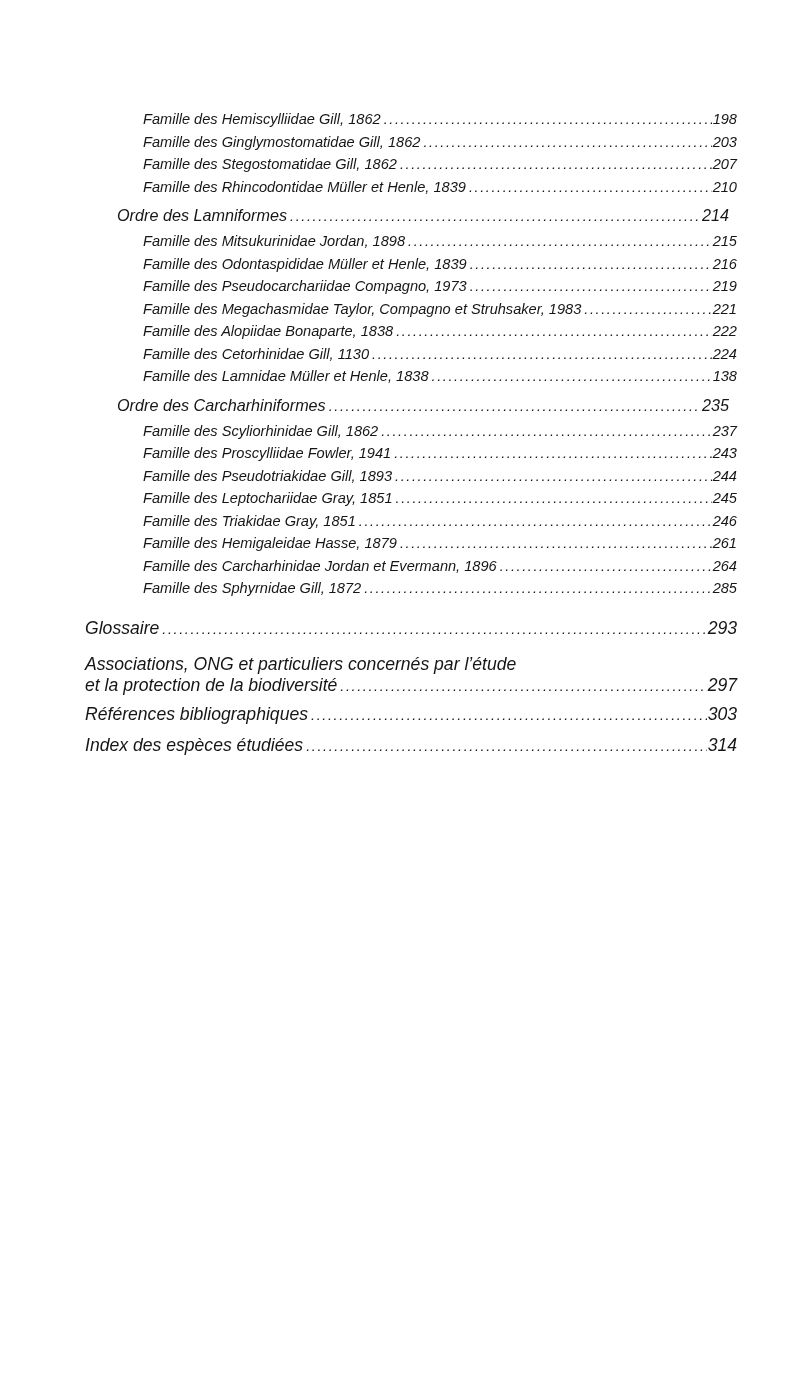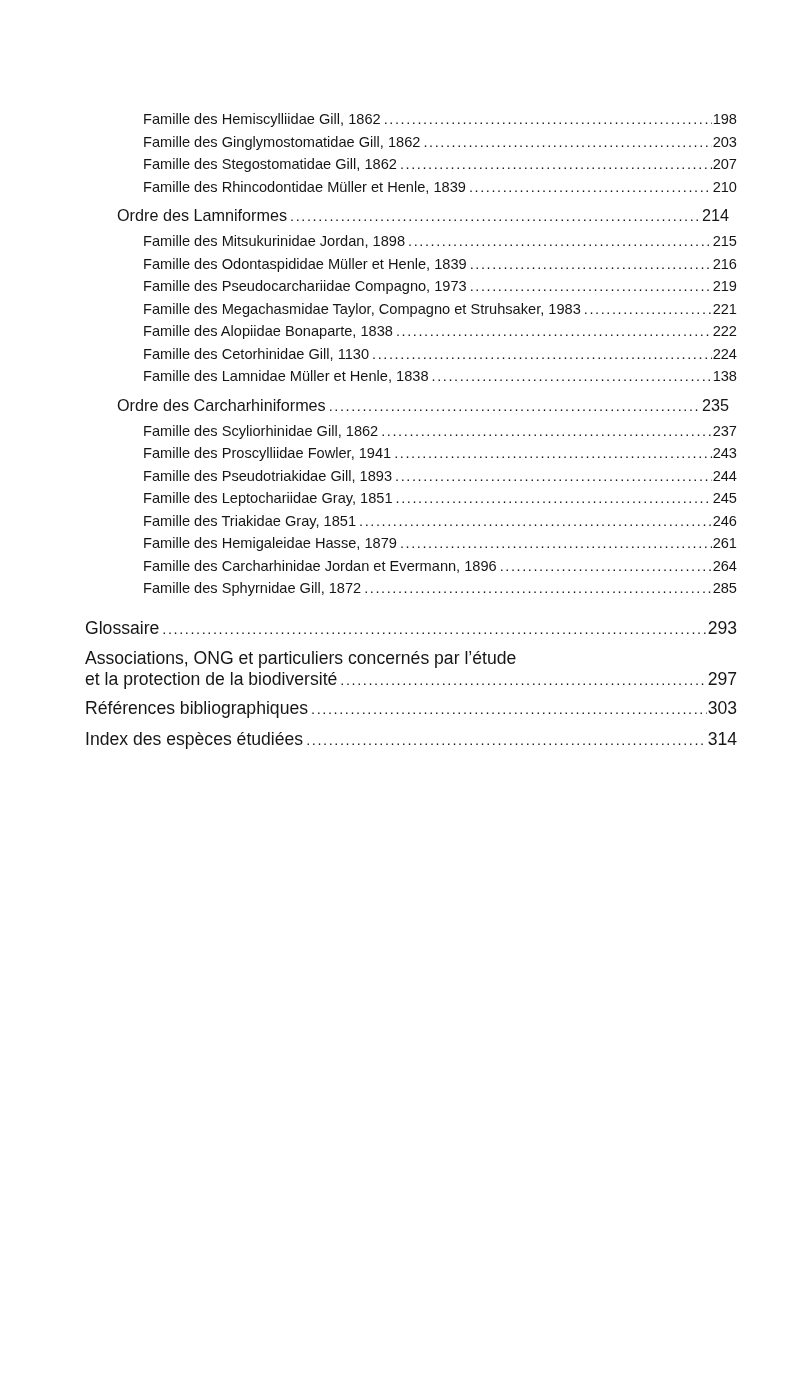--- a/index.html
+++ b/index.html
@@ -3,20 +3,21 @@
 <meta charset="utf-8">
 <style>
   html, body { margin:0; padding:0; background:#ffffff; }
   .page {
     position:relative;
     width:800px; height:1124px;
     background:#ffffff;
     color:#161616;
     font-family:"Liberation Sans", "DejaVu Sans", sans-serif;
     overflow:hidden;
+    font-style:italic;
   }
   .toc {
     position:absolute;
     left:85px; top:108px;
     width:652px;
   }
   .toc-row { }
   .wrap-line { white-space:nowrap; }
   .dotline { display:flex; align-items:baseline; }
   .label { white-space:nowrap; flex:0 0 auto; }
@@ -29,21 +30,21 @@
     content:"..........................................................................................................................................................................";
     font-size:14.5px;
     letter-spacing:1.6px;
   }
   .pagenum { white-space:nowrap; flex:0 0 auto; padding-left:1px; }
 
   .level-family { padding-left:58px; font-size:14.6px; line-height:22.5px; }
   .level-order  { padding-left:32px; font-size:16.2px; line-height:23px; margin:6px 8px 2px 0; }
   .level-section{ font-size:17.6px; line-height:26px; margin-top:15px; }
   .level-section + .level-section { margin-top:4px; }
-  .level-section.multiline { line-height:21px; margin-top:6px; }
+  .level-section.multiline { line-height:21px; margin-top:12px; }
 
   .footer {
     position:absolute;
     top:1360px; right:60px;
     display:flex; align-items:flex-end; gap:24px;
     font-size:15.5px; font-weight:700; line-height:20px;
     color:#6d28d9;
   }
 </style>
 </head>

